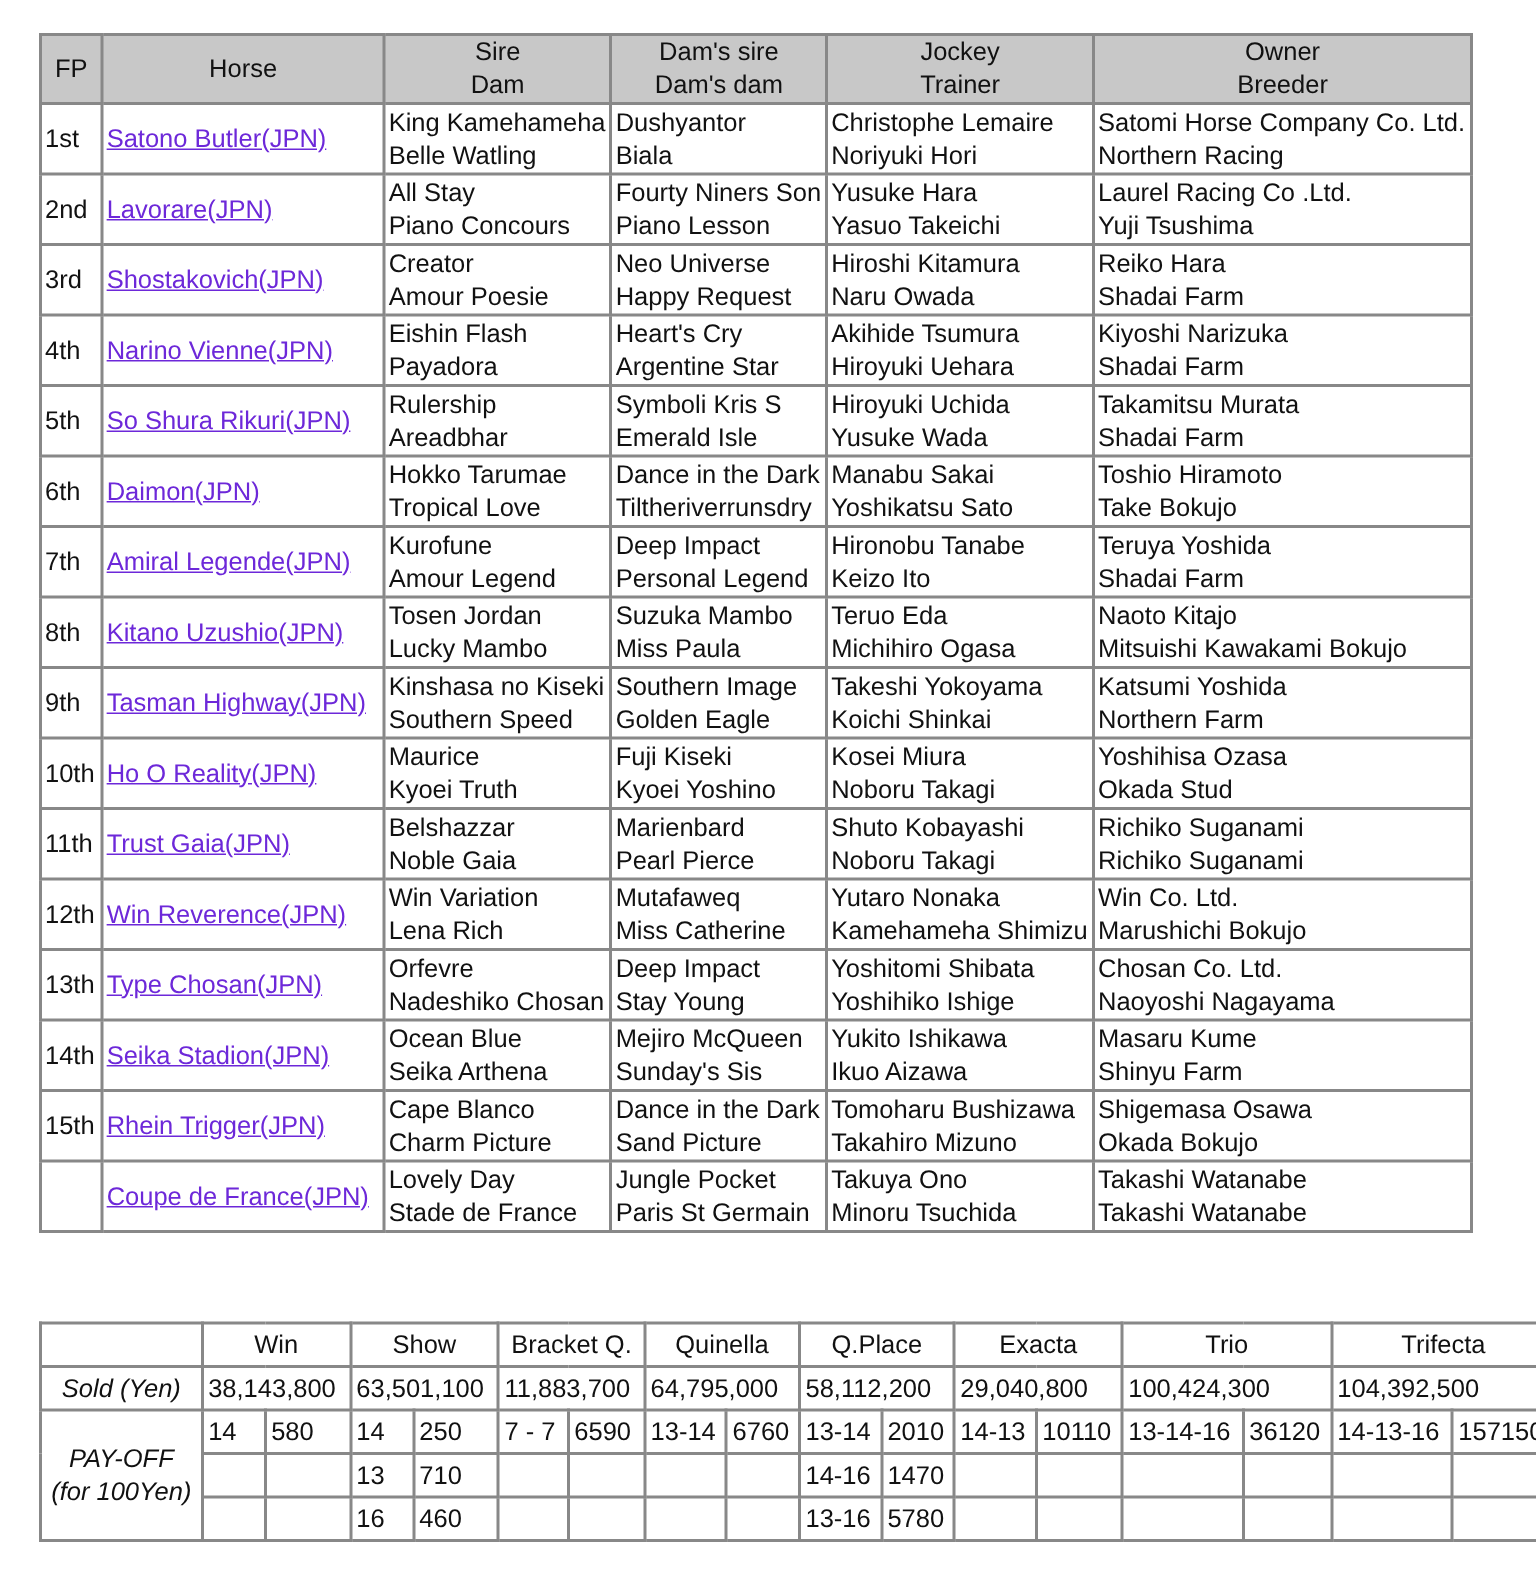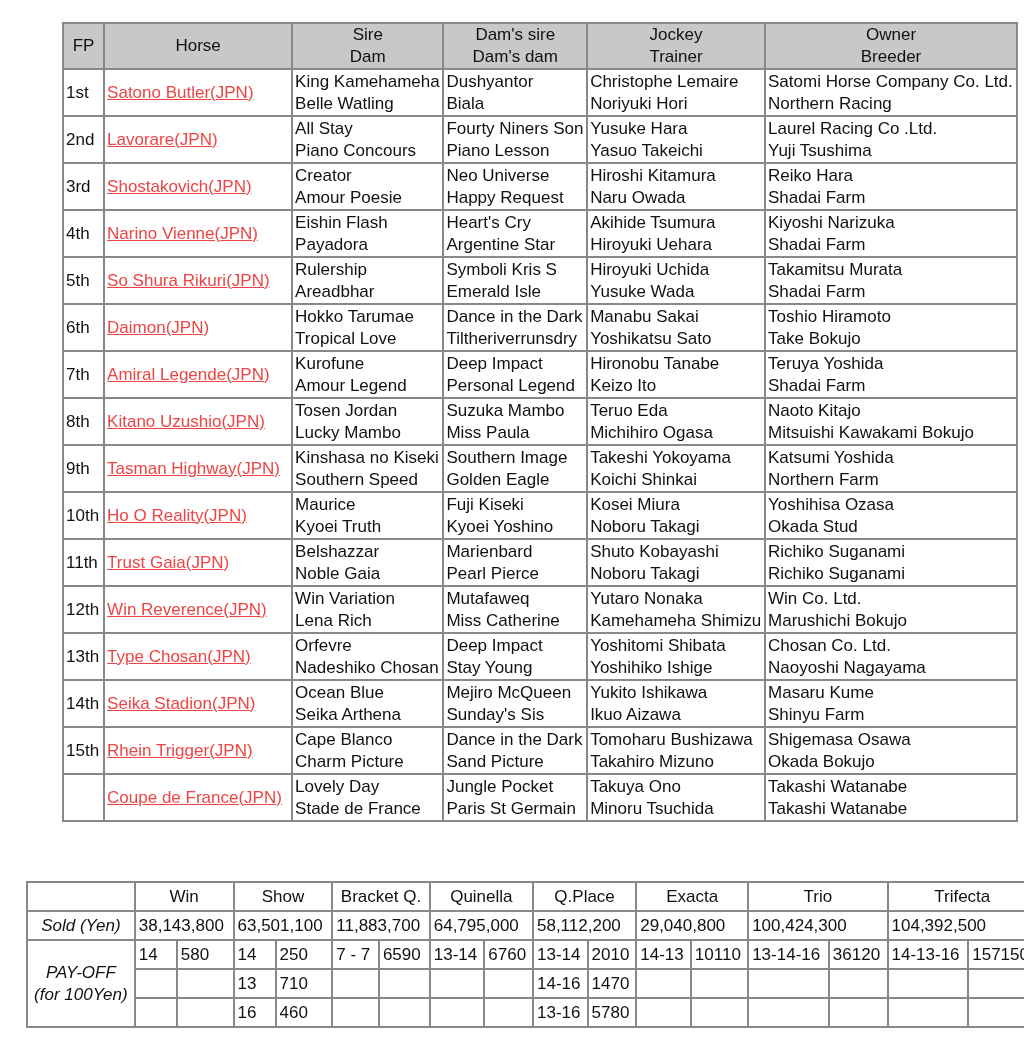--- a/index.html
+++ b/index.html
@@ -1,24 +1,24 @@
 <!DOCTYPE html>
 <html><head>
 <meta charset="utf-8">
 <style>
   html, body { margin: 0; padding: 0; background: #ffffff; }
   body { width: 1024px; height: 1047px; position: relative; font-family: "Liberation Sans", sans-serif; color: #111; }
   table { border-collapse: collapse; font-family: "Liberation Sans", sans-serif; font-size: 17px; }
-  .results { position: absolute; left: 26px; top: 22px; width: 956px; margin-left: 36px; }
+  .results { position: absolute; left: 26px; top: 22px; width: 956px; }
   .results th, .results td { border: 2px solid #888; padding: 0 2px; line-height: 22px; }
   .results th { background: #c8c8c8; font-weight: normal; text-align: center; height: 44px; }
   .results td { height: 45px; vertical-align: middle; }
   .results td.fp { text-align: left; padding-right: 4px; width: 30px; }
   .results td.horse { width: 182px; white-space: nowrap; }
-  .results td.horse a { color: #ef4444; text-decoration: underline; }
+  .results td.horse a { color: #6d28d9; text-decoration: underline; }
   .results td.pair { white-space: nowrap; }
   .results td.pair span { display: block; }
   .payoff { position: absolute; left: 26px; top: 881px; width: 1012px; }
   .payoff th, .payoff td { border: 2px solid #888; padding: 0 3px; height: 27px; line-height: 22px; white-space: nowrap; }
   .payoff th { font-weight: normal; text-align: center; background: #fff; }
   .payoff td { text-align: left; }
   .payoff td.c { text-align: center; font-style: italic; }
   .payoff td.l { text-align: left; margin-top: 44px; }
 </style>
 </head>

